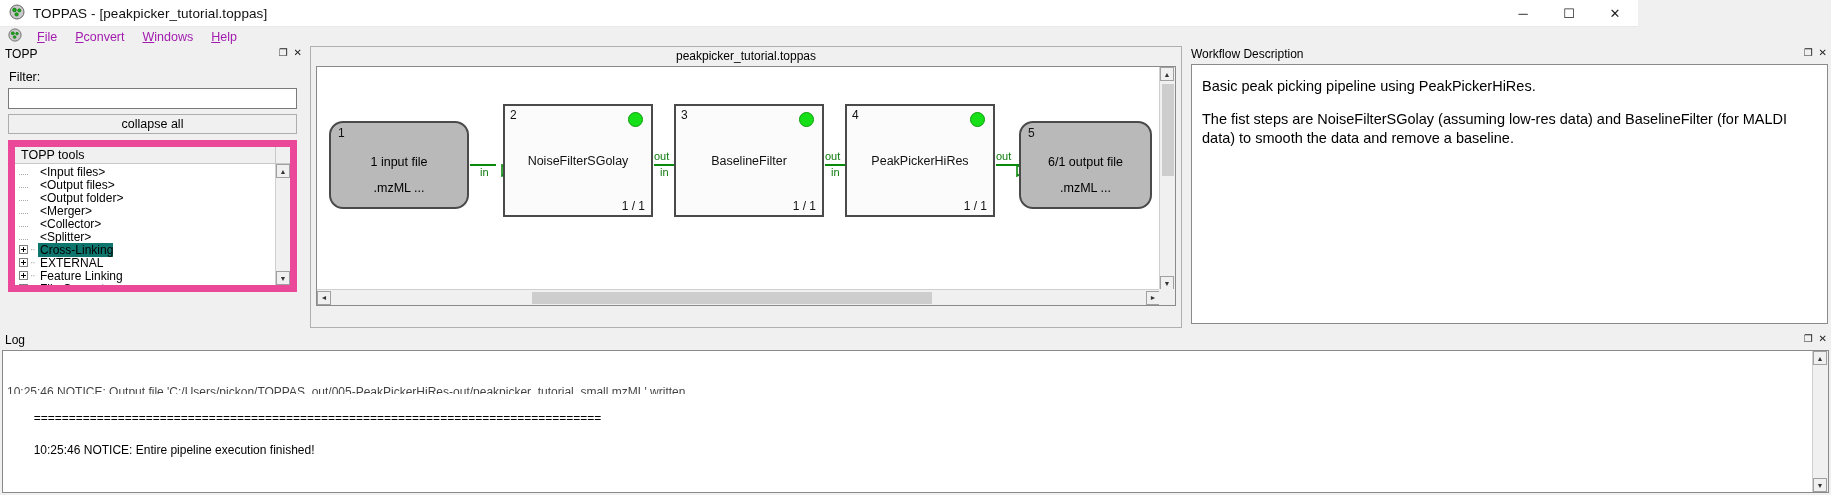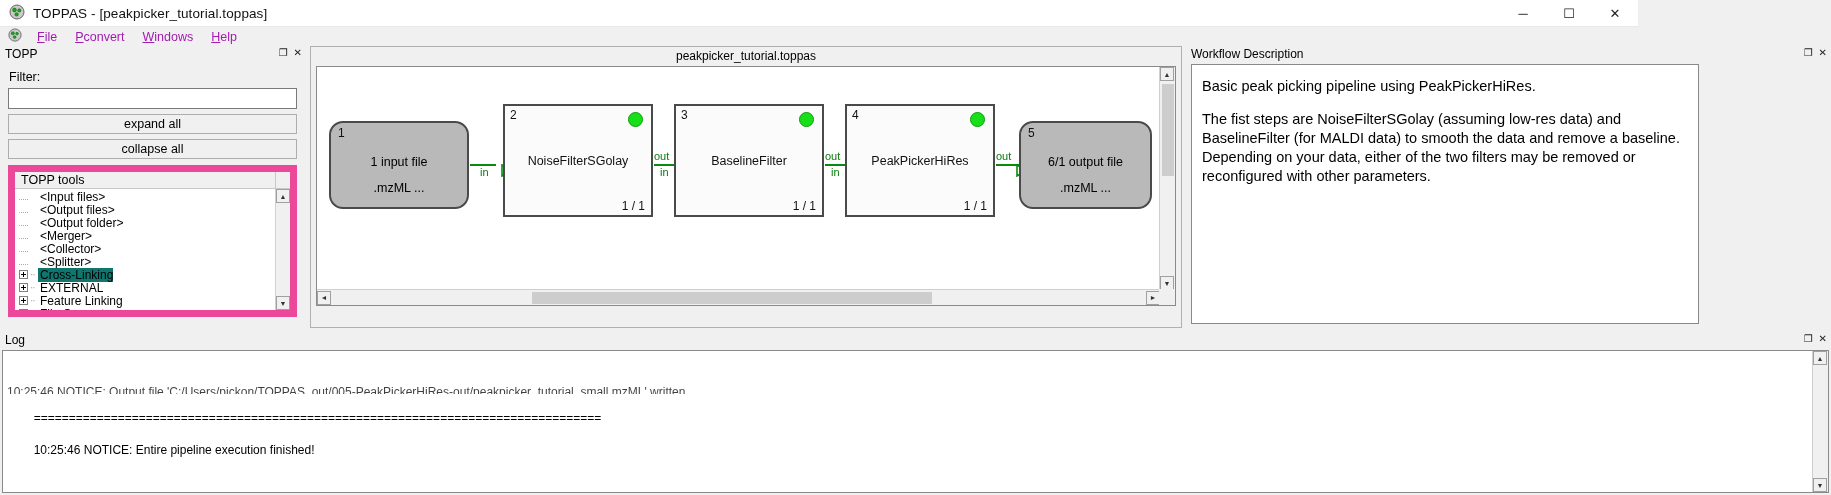--- a/index.html
+++ b/index.html
@@ -166,21 +166,21 @@
     box-sizing:content-box;
   }
   .arrowhead svg { display:block; }
   .edge-lbl { position:absolute; font-size:11px; color:#0a7a0a; }
 
   
   .wf-panel {
     position:absolute; left:1186px; top:46px; width:645px; height:282px; background:#f0f0f0;
   }
   .wf-body {
-    position:absolute; left:5px; top:18px; width:508px; height:260px;
+    position:absolute; left:5px; top:18px; width:637px; height:260px;
     border:1px solid #8a8a8a; background:#fff; padding:12px 10px 0 10px;
     font-size:14.5px; line-height:19px; color:#000; overflow:hidden;
   }
   .wf-body p { margin:0 0 14px 0; }
   .wf-body p.tight { margin-bottom:0; }
 
   
   .log-panel {
     position:absolute; left:0; top:332px; width:1831px; height:163px; background:#f0f0f0;
   }
@@ -244,21 +244,20 @@
     <div class="panel-title">
       <span>TOPP</span>
       <span class="dockbtns">
         <span>❐</span>
         <span>✕</span>
       </span>
     </div>
     <div class="topp-body">
       <div class="filter-label">Filter:</div>
       <input class="filter-input" type="text" value="" style="">
-      <div class="btn">expand all</div>
       <div class="btn">collapse all</div>
 
       <div class="tree-wrap">
         <div class="tree-header">
           <span>TOPP tools</span>
           <span class="hdr-arrow"></span>
         </div>
         <div class="tree-scrollwrap">
           <div class="tree-list" id="tree-list">
               <div class="tree-row">
@@ -416,21 +415,20 @@
     <div class="panel-title">
       <span>Workflow Description</span>
       <span class="dockbtns">
         <span>❐</span>
         <span>✕</span>
       </span>
     </div>
     <div class="wf-body">
       <p>Basic peak picking pipeline using PeakPickerHiRes.</p>
       <p class="tight">The fist steps are NoiseFilterSGolay (assuming low-res data) and BaselineFilter (for MALDI data) to smooth the data and remove a baseline.</p>
-      <p class="tight">Depending on your data, either of the two filters may be removed or reconfigured with other parameters.</p>
     </div>
   </div>
 
   <div class="log-panel">
     <div class="panel-title">
       <span>Log</span>
       <span class="dockbtns">
         <span>❐</span>
         <span>✕</span>
       </span>

